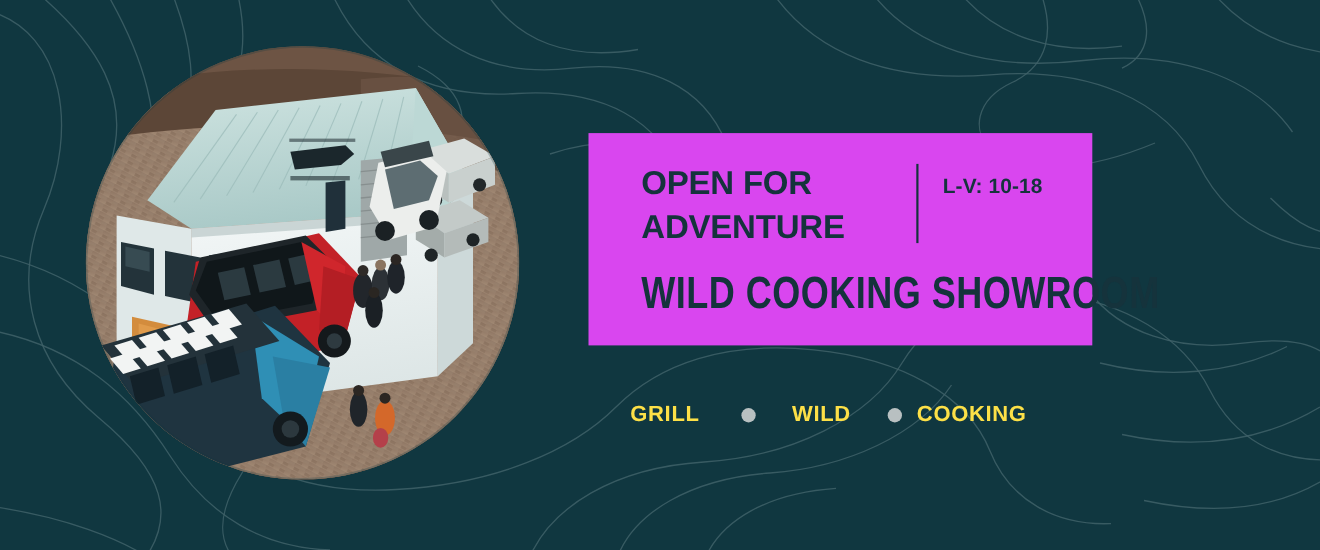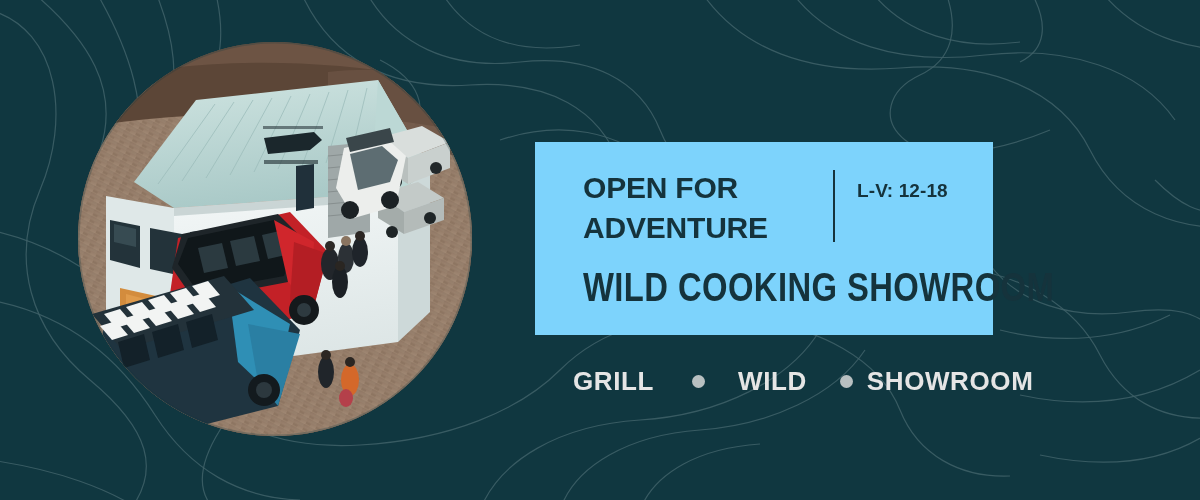--- a/index.html
+++ b/index.html
@@ -30,23 +30,23 @@
     width:394px; height:394px;
     border-radius:50%;
     overflow:hidden;
     background:#6f5a4a;
   }
   #photo-svg { position:absolute; left:0; top:0; width:394px; height:394px; }
 
   
   #info-card {
     position:absolute;
-    left:535px; top:142px;
+    left:535px; top:121px;
     width:458px; height:193px;
-    background:#7dd3fc;
+    background:#d946ef;
     display:flex;
     flex-direction:column;
     justify-content:center;
     padding:0 0 0 48px;
   }
   #card-top { display:flex; align-items:flex-start; }
   #headline {
     color:#15333c;
     font-size:30px;
     font-weight:bold;
@@ -85,22 +85,22 @@
 
   
   #tagline {
     position:absolute;
     left:573px; top:366px;
     display:flex;
     align-items:center;
     gap:0;
   }
   .tag-word {
-    color:#e5e5e5;
-    font-size:26px;
+    color:#fde047;
+    font-size:20px;
     font-weight:bold;
     letter-spacing:.6px;
     white-space:nowrap;
   }
   .tag-dot {
     width:13px; height:13px;
     border-radius:50%;
     background:#b8c0c1;
     flex:0 0 auto;
   }
@@ -321,31 +321,31 @@
       <circle cx="197" cy="197" r="197" fill="none" stroke="#103740" stroke-width="3" opacity=".25"></circle>
     </svg>
   </div>
 
   <div id="info-card">
     <div id="card-top">
       <div id="headline">OPEN FOR
 ADVENTURE</div>
       <div id="hours-divider"></div>
       <div id="hours-block">
-        <div class="hours-line">L-V: 12-18</div>
+        <div class="hours-line">L-V: 10-18</div>
       </div>
     </div>
     <div id="showroom-line">WILD COOKING SHOWROOM</div>
   </div>
 
   <div id="tagline">
     <span class="tag-word">GRILL</span>
     <span class="gap-a"></span>
     <span class="tag-dot"></span>
     <span class="gap-b"></span>
     <span class="tag-word">WILD</span>
     <span class="gap-c"></span>
     <span class="tag-dot"></span>
     <span class="gap-d"></span>
-    <span class="tag-word">SHOWROOM</span>
+    <span class="tag-word">COOKING</span>
   </div>
 
 </div>
 
 </body></html>

